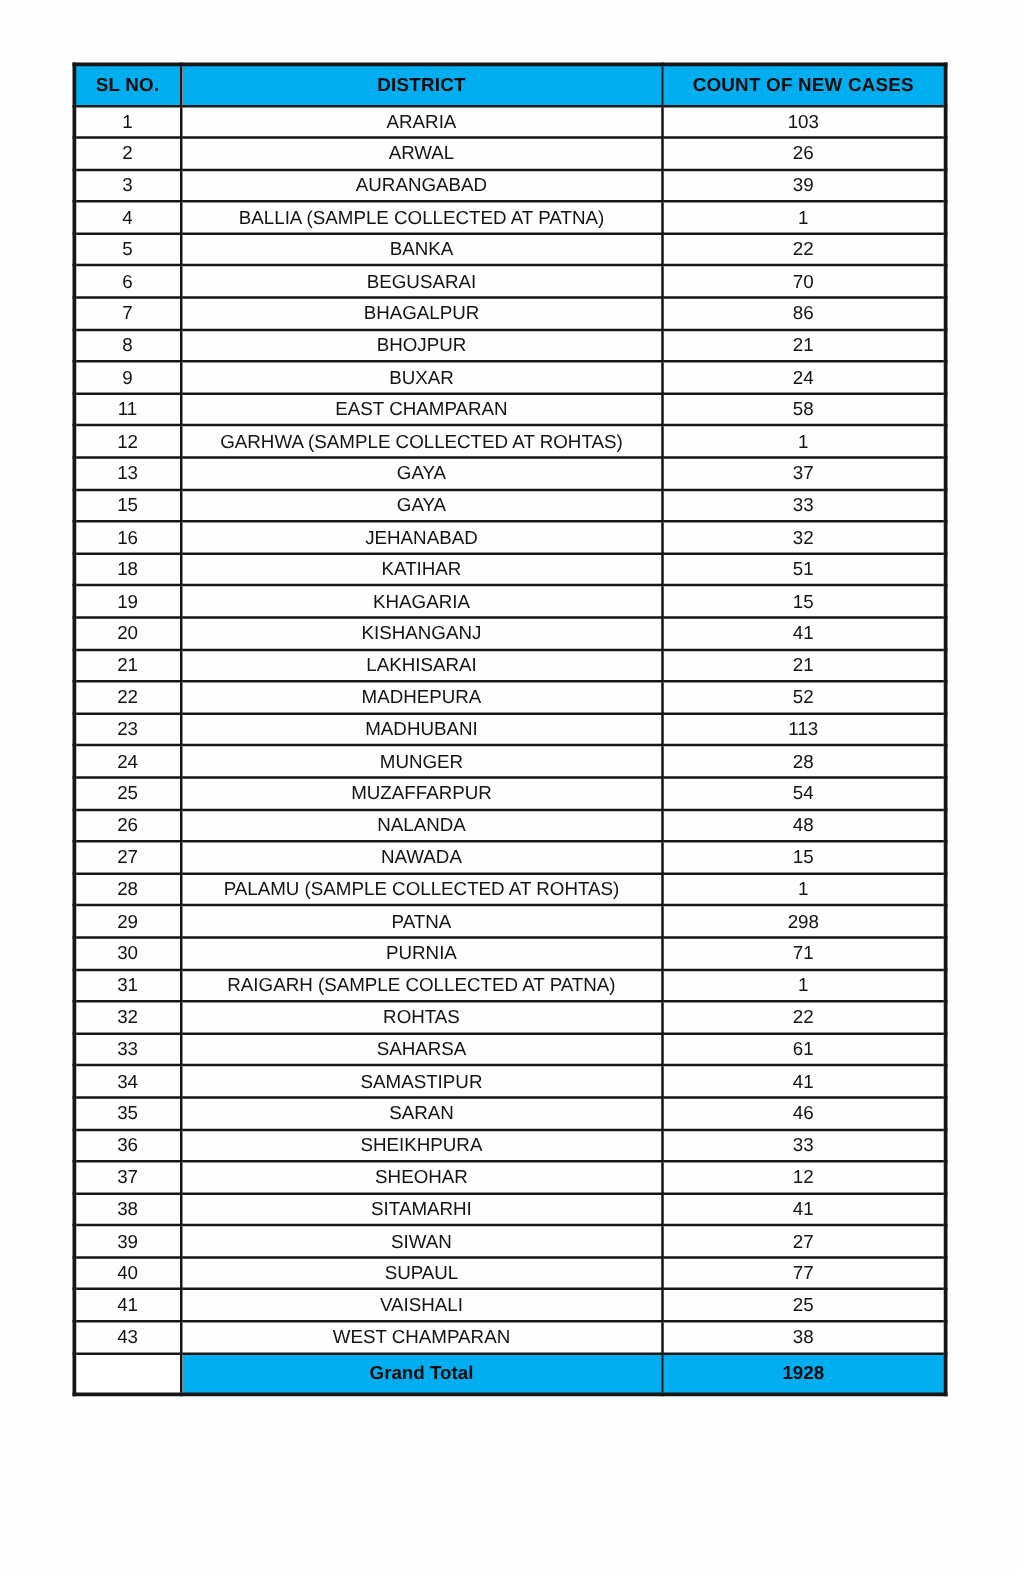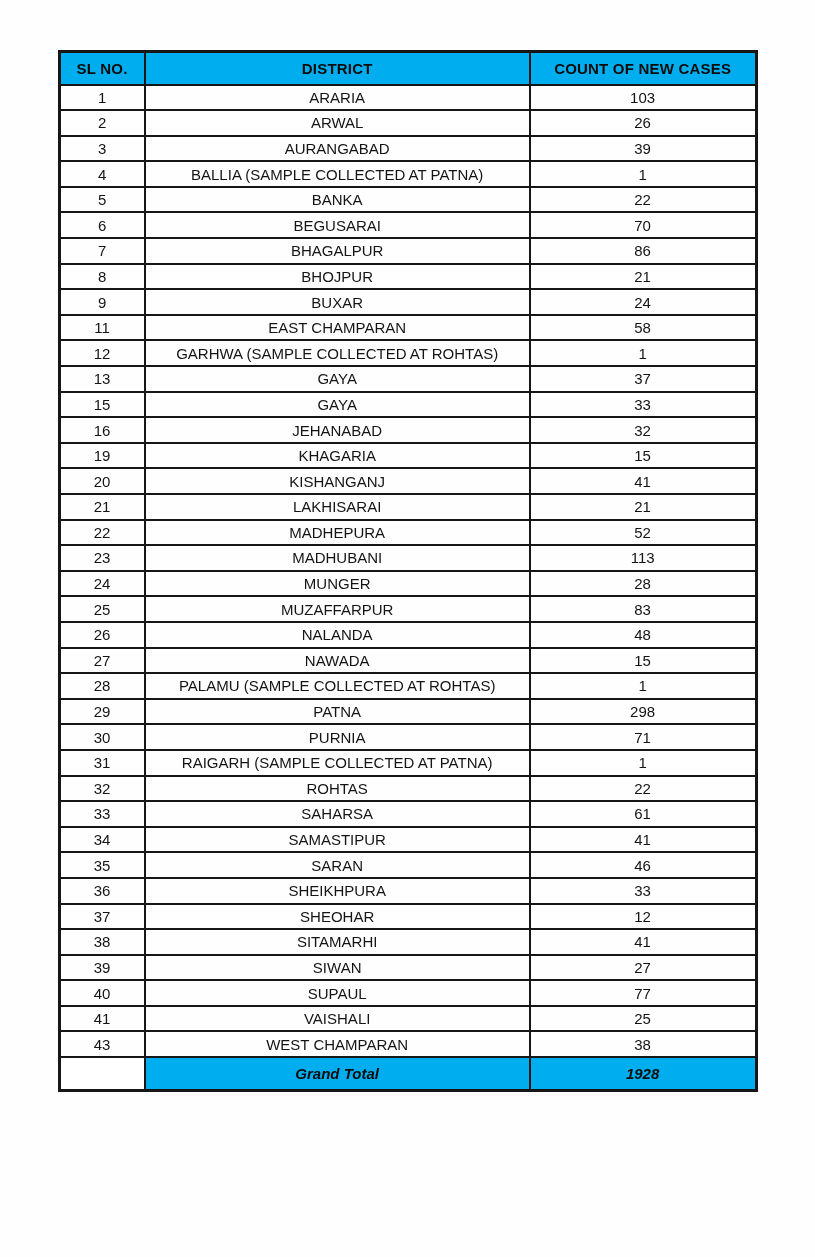--- a/index.html
+++ b/index.html
@@ -58,21 +58,20 @@
     color: #141414;
   }
   tfoot td {
     height: 33px;
     font-size: 15px;
   }
   tfoot .total-cell {
     background: var(--header-bg);
     color: #0c0c0c;
     font-weight: bold;
-    font-style: italic;
   }
   tfoot .total-blank {
     background: #ffffff;
   }
 </style>
 </head>
 <body>
 
 <div class="page">
   <table class="cases-table">
@@ -165,20 +164,25 @@
           <td class="col-count">33</td>
         </tr>
 
         <tr>
           <td class="col-sl">16</td>
           <td class="col-district">JEHANABAD</td>
           <td class="col-count">32</td>
         </tr>
 
 
+        <tr>
+          <td class="col-sl">18</td>
+          <td class="col-district">KATIHAR</td>
+          <td class="col-count">51</td>
+        </tr>
 
         <tr>
           <td class="col-sl">19</td>
           <td class="col-district">KHAGARIA</td>
           <td class="col-count">15</td>
         </tr>
 
         <tr>
           <td class="col-sl">20</td>
           <td class="col-district">KISHANGANJ</td>
@@ -205,21 +209,21 @@
 
         <tr>
           <td class="col-sl">24</td>
           <td class="col-district">MUNGER</td>
           <td class="col-count">28</td>
         </tr>
 
         <tr>
           <td class="col-sl">25</td>
           <td class="col-district">MUZAFFARPUR</td>
-          <td class="col-count">83</td>
+          <td class="col-count">54</td>
         </tr>
 
         <tr>
           <td class="col-sl">26</td>
           <td class="col-district">NALANDA</td>
           <td class="col-count">48</td>
         </tr>
 
         <tr>
           <td class="col-sl">27</td>

